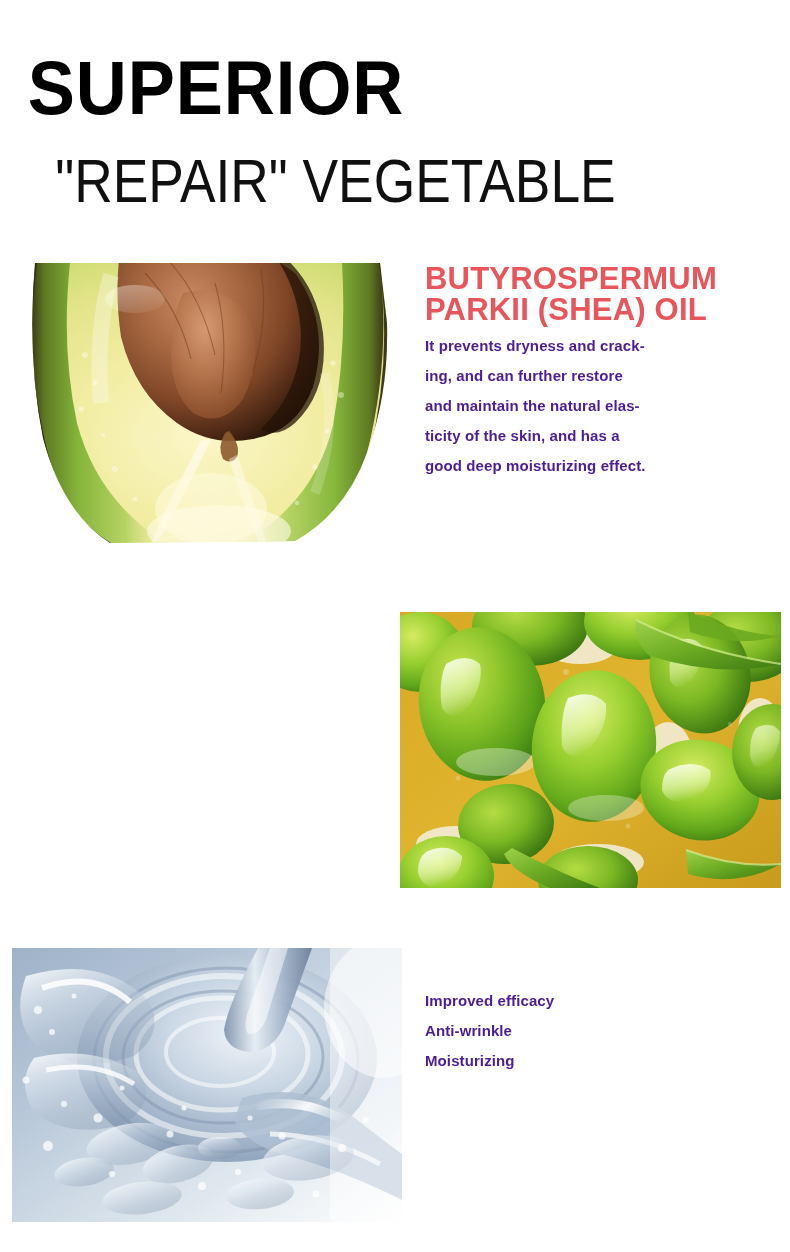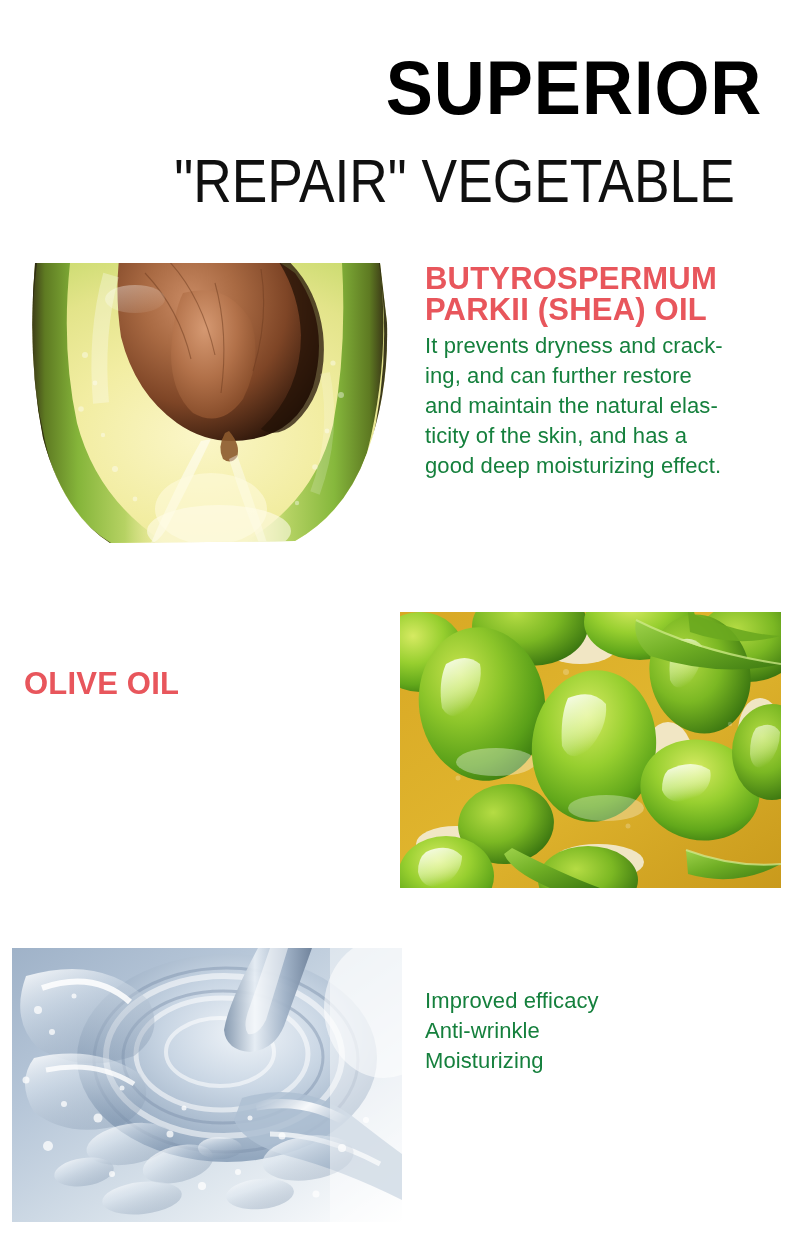--- a/index.html
+++ b/index.html
@@ -15,21 +15,21 @@
     font-family: "Liberation Sans", sans-serif;
     color: #1f1f1f;
   }
 
   
   .header {
     position: absolute;
     left: 0;
     top: 0;
     width: 790px;
-    text-align: right;
+    text-align: left;
   }
   .title-main {
     font-family: "Liberation Sans Narrow", "Liberation Sans", sans-serif;
     font-weight: 700;
     font-size: 76px;
     letter-spacing: 1px;
     line-height: 1;
     color: #000000;
     margin: 0;
     padding-top: 50px;
@@ -52,24 +52,24 @@
     color: #e8565c;
     font-family: "Liberation Sans", sans-serif;
     font-weight: 700;
     font-size: 31px;
     line-height: 31px;
     letter-spacing: 0.2px;
     margin: 0 0 6px 0;
     white-space: pre-line;
   }
   .ing-body {
-    color: #15803d;
+    color: #4c1d95;
     font-family: "Liberation Sans", sans-serif;
-    font-weight: 400;
-    font-size: 22px;
+    font-weight: 700;
+    font-size: 15px;
     line-height: 30px;
     letter-spacing: 0.1px;
     margin: 0;
     white-space: pre-line;
   }
 
   
   .block1-text {
     position: absolute;
     left: 425px;
@@ -227,21 +227,20 @@
   <h3 class="ing-heading">BUTYROSPERMUM
 PARKII (SHEA) OIL</h3>
   <p class="ing-body">It prevents dryness and crack-
 ing, and can further restore
 and maintain the natural elas-
 ticity of the skin, and has a
 good deep moisturizing effect.</p>
 </div>
 
 <div class="block2-text">
-  <h3 class="ing-heading">OLIVE OIL</h3>
 </div>
 
 <div class="photo photo-olive">
   <svg viewBox="0 0 381 276" preserveAspectRatio="none">
     <defs>
       <radialGradient id="oliveA" cx="36%" cy="28%" r="78%">
         <stop offset="0%" stop-color="#c7e34e"></stop>
         <stop offset="42%" stop-color="#8cc52a"></stop>
         <stop offset="78%" stop-color="#5aa019"></stop>
         <stop offset="100%" stop-color="#3a7a10"></stop>

